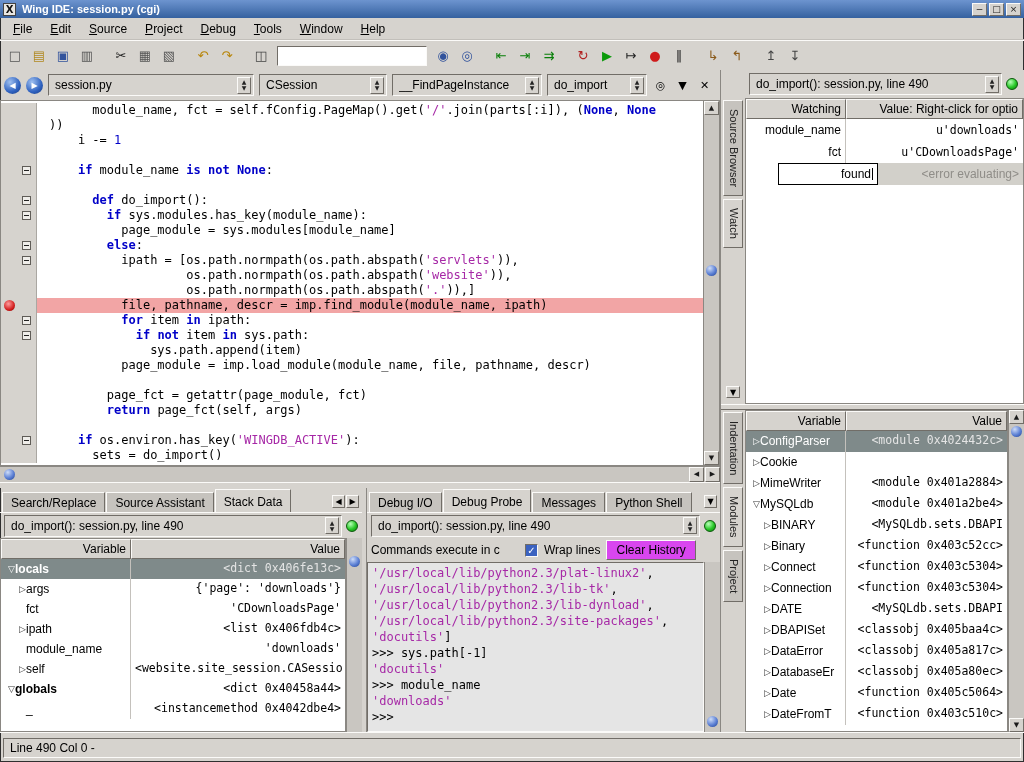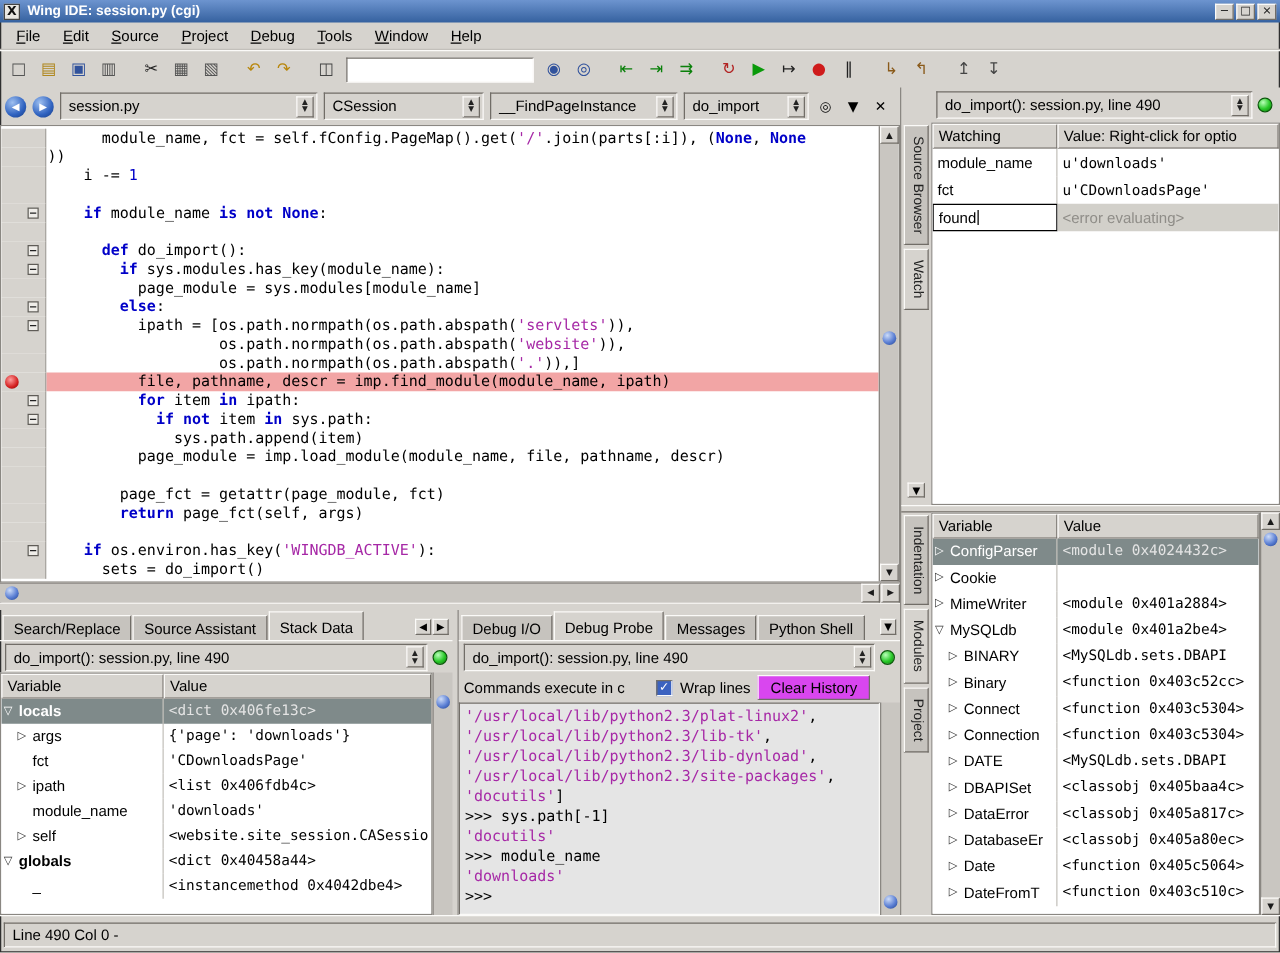--- a/index.html
+++ b/index.html
@@ -39,21 +39,21 @@
   .spin{width:14px;height:17px;margin-left:5px;display:flex;flex-direction:column;align-items:center;justify-content:center;background:#d6d3ce;border:1px solid;border-color:#fbfaf8 #716d67 #716d67 #fbfaf8;flex:none;}
   .spin i{font-style:normal;font-family:"DejaVu Sans",sans-serif;font-size:6px;line-height:6px;color:#222;}
   .mini-icon{width:17px;text-align:center;font-family:"DejaVu Sans",sans-serif;font-size:11px;flex:none;}
   .green-ball{width:12px;height:12px;border-radius:50%;flex:none;border:1px solid #0a5a0a;background:radial-gradient(circle at 35% 30%,#b8ffb8,var(--c-debug-active,#28c828) 55%,#0c7a0c);}
 
   
   .editor-body{flex:1;display:flex;border:1px solid #8a8782;background:#fff;min-height:0;}
   .code-area{flex:1;overflow:hidden;padding-top:2px;background:#fff;min-width:0;}
   .code-line{display:flex;height:15px;line-height:15px;font-family:"DejaVu Sans Mono",monospace;font-size:12px;white-space:pre;}
   .gutter-cell{width:36px;flex:none;background:#d6d3ce;border-right:1px solid #aaa7a2;position:relative;}
-  .code-text{flex:1;padding-left:1px;min-width:0;}
+  .code-text{flex:1;padding-left:12px;min-width:0;}
   .code-line.hl .code-text{background:var(--c-highlight-line,#f2a5a5);}
   .fold{position:absolute;right:5px;top:3px;width:9px;height:9px;background:#efede9;border:1px solid #5f5c57;}
   .fold::after{content:"";position:absolute;left:1px;right:1px;top:3px;height:1px;background:#222;}
   .bp{position:absolute;left:3px;top:2px;width:11px;height:11px;border-radius:50%;background:radial-gradient(circle at 40% 35%,#ff9d9d,var(--c-breakpoint,#d31f1f) 60%,#7d0000);}
   .sg-p{color:#000;}
   .sg-k{color:var(--c-keyword,#0000c8);font-weight:bold;}
   .sg-s{color:var(--c-string,#a628a6);}
   .sg-n{color:var(--c-number,#0000c8);}
 
   
@@ -75,25 +75,25 @@
   .strip-arrow{order:99;margin-top:auto;margin-bottom:6px;font:8px "DejaVu Sans",sans-serif;width:14px;height:12px;text-align:center;line-height:11px;background:#d6d3ce;border:1px solid;border-color:#fbfaf8 #716d67 #716d67 #fbfaf8;}
   .r-split{height:6px;flex:none;border-top:1px solid #fbfaf8;border-bottom:1px solid #716d67;}
   .rb-group{flex:1;display:flex;min-height:0;}
 
   
   .tbl-head{display:flex;height:20px;flex:none;}
   .th{background:#d6d3ce;padding:2px 4px;white-space:nowrap;overflow:hidden;border:1px solid;border-color:#fbfaf8 #716d67 #716d67 #fbfaf8;}
   .th.name{width:100px;flex:none;}
   .th.val{flex:1;min-width:0;}
   .stack-panel .th.name{width:130px;}
-  .watch-panel,.tree-panel{flex:1;display:flex;flex-direction:column;border:1px solid #8a8782;background:#fff;min-width:0;overflow:hidden;}
+  .watch-panel,.tree-panel{flex:1;display:flex;flex-direction:column;border:1px solid #8a8782;background:#fff;min-width:0;overflow:hidden;text-align:right;}
   .watch-body,.tree-body{flex:1;background:#fff;overflow:hidden;}
   .w-row{display:flex;height:22px;line-height:20px;}
   .w-name{width:100px;flex:none;padding:1px 4px;border-right:1px solid #c4c1bc;white-space:nowrap;overflow:hidden;}
-  .w-name.editing{background:#fff;border:1px solid #000;padding-top:0;}
+  .w-name.editing{background:#fff;border:1px solid #000;padding-top:0;margin-left:32px;}
   .caret{display:inline-block;width:1px;height:12px;background:#000;vertical-align:-2px;margin-left:1px;}
   .w-val{flex:1;min-width:0;padding:1px 4px;font-family:"DejaVu Sans Mono",monospace;font-size:11.5px;white-space:nowrap;overflow:hidden;}
   .w-val.err{background:#d2d0ca;color:#8f8d88;font-family:"Liberation Sans",sans-serif;font-size:12px;}
   .t-row{display:flex;height:20px;line-height:18px;}
   .modules-panel .t-row{height:21px;line-height:19px;}
   .t-row.sel{background:var(--c-selection,#7f8a8a);color:#fff;}
   .t-row.sel .t-val{color:#e4e4e4;}
   .t-name{flex:none;display:flex;align-items:center;padding:0 2px;white-space:nowrap;overflow:hidden;border-right:1px solid #c4c1bc;}
   .modules-panel .t-name{width:100px;}
   .stack-panel .t-name{width:130px;}

